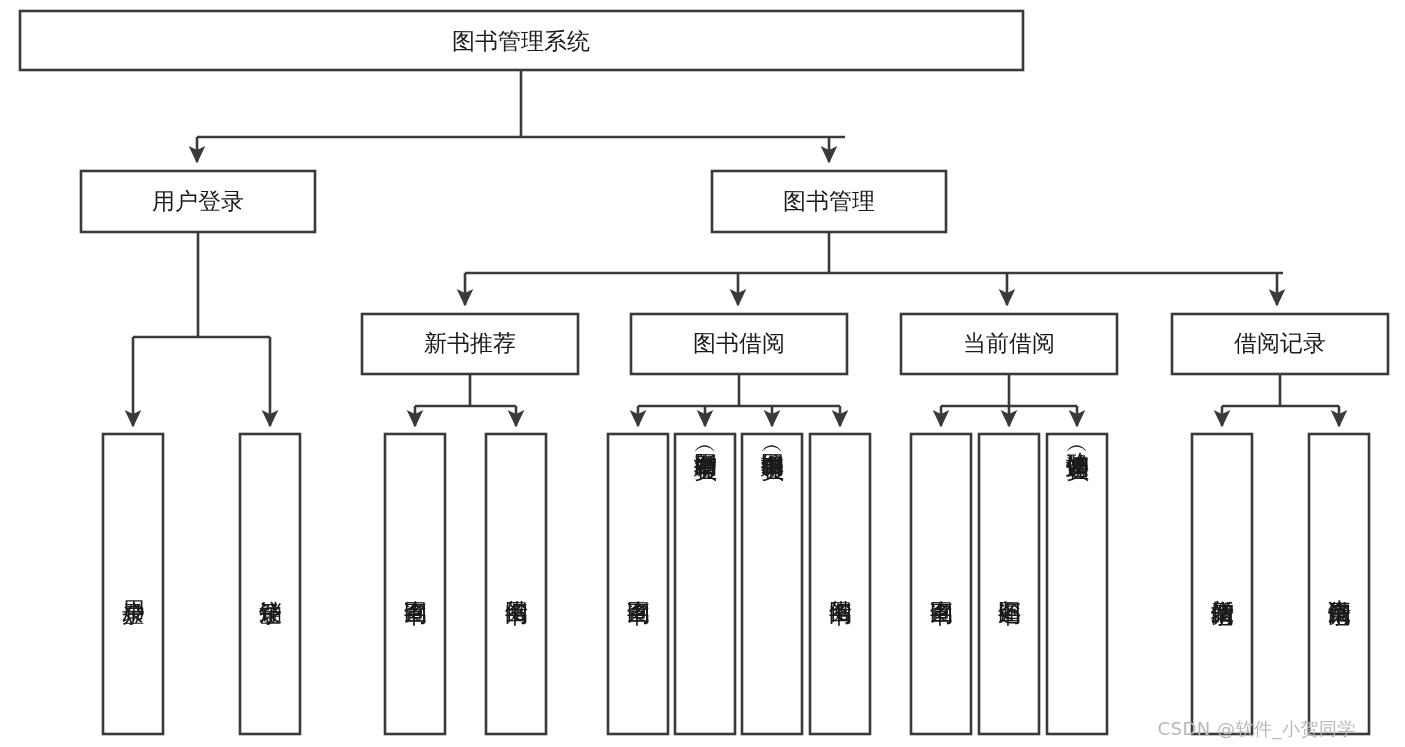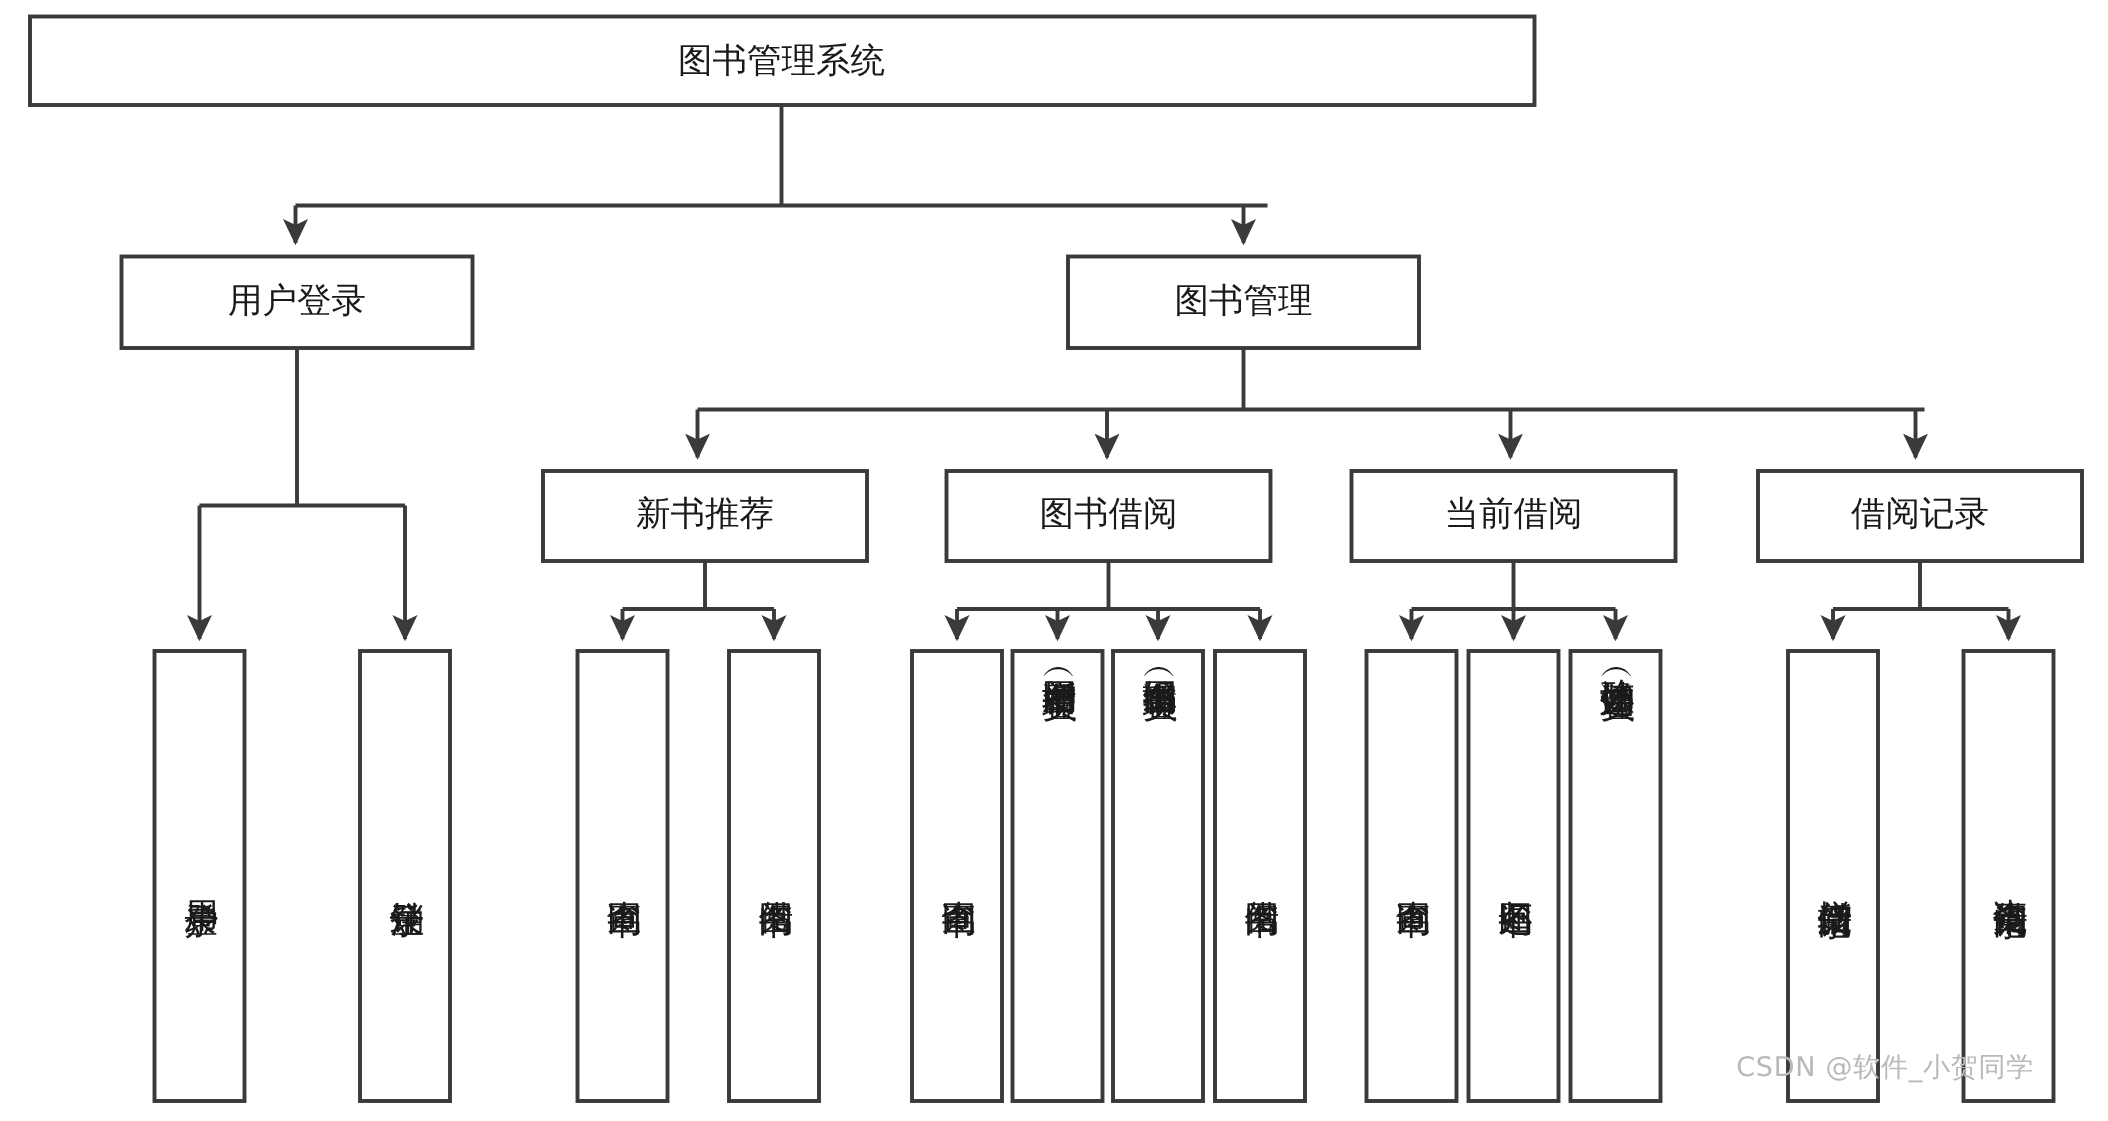--- a/index.html
+++ b/index.html
@@ -62,21 +62,21 @@
     font-size: 23px;
     line-height: 1.12;
     color: #1a1a1a;
     letter-spacing: 1px;
     white-space: nowrap;
     text-align: center;
   }
   .watermark {
     position: absolute;
     right: 8px;
-    bottom: 24px;
+    bottom: 6px;
     font-family: "DejaVu Sans", "Liberation Sans", sans-serif;
     font-size: 18px;
     color: #b8b8b8;
     letter-spacing: 0.5px;
     white-space: nowrap;
   }
 </style>
 </head>
 <body>
 

